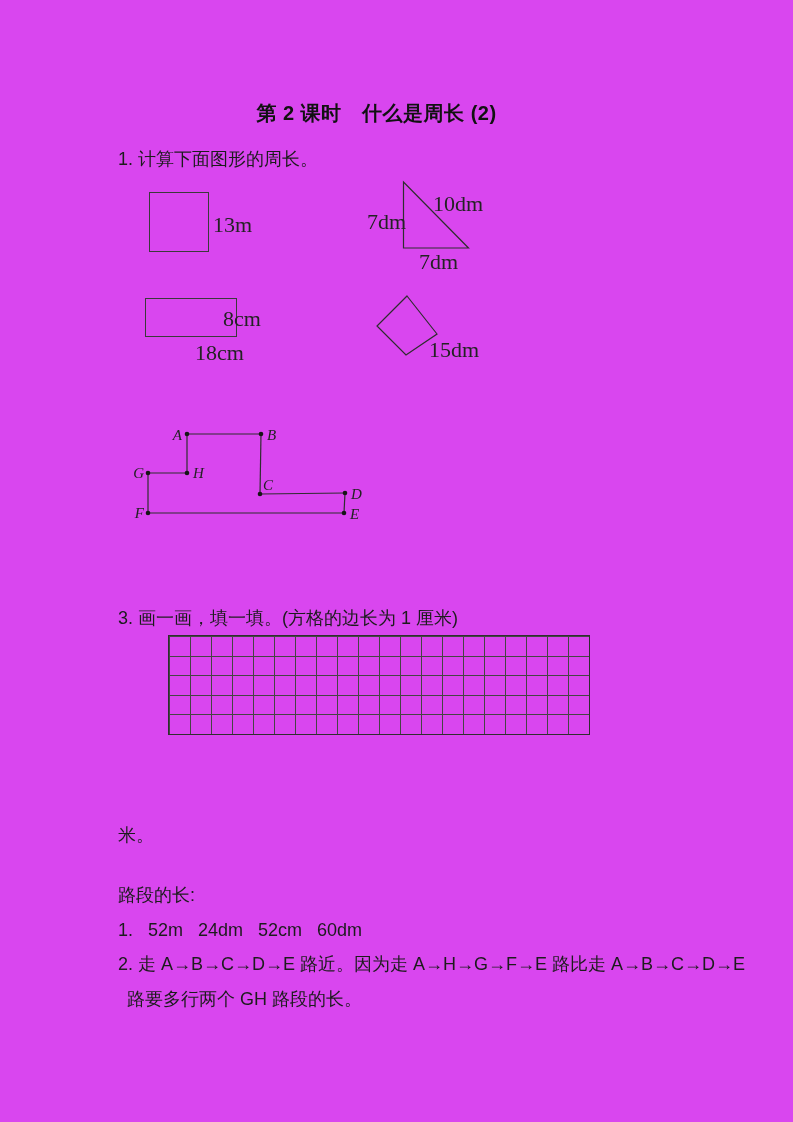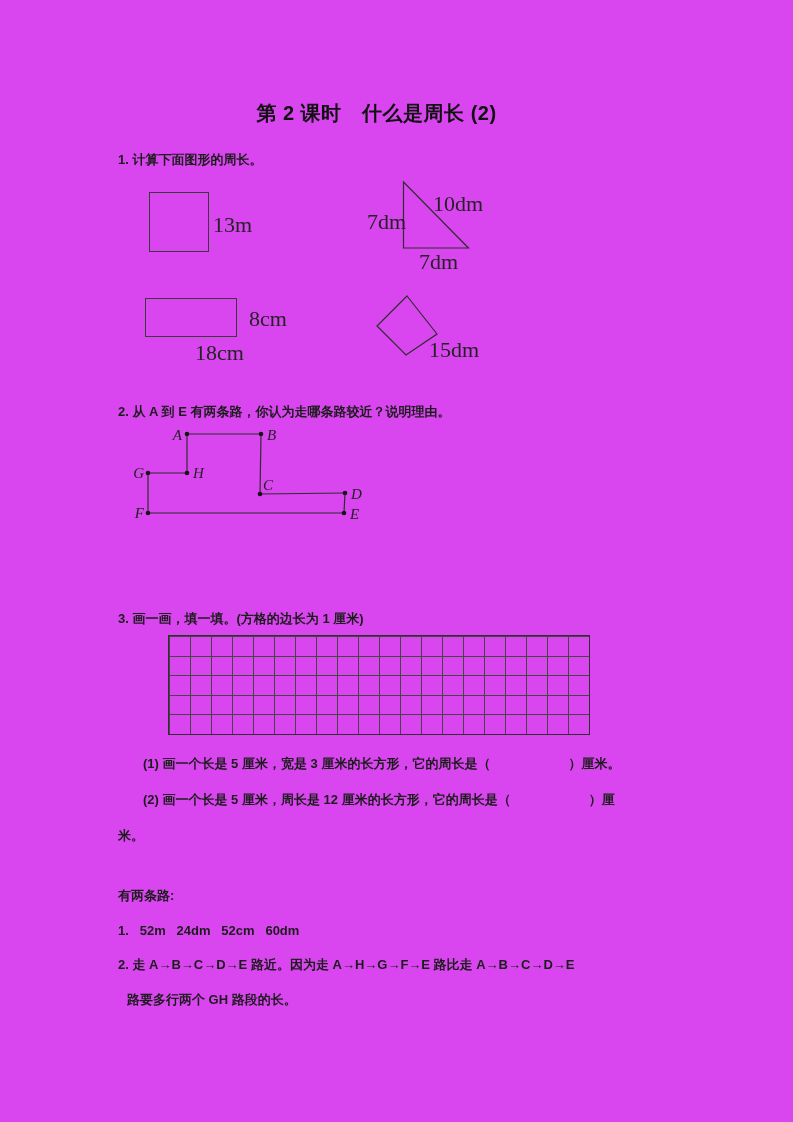--- a/index.html
+++ b/index.html
@@ -12,23 +12,22 @@
     overflow:hidden;
   }
   .title{
     position:absolute;top:100px;left:0;right:40px;
     text-align:center;
     font-size:20px;font-weight:700;color:#111;
     letter-spacing:0.5px;
   }
   .t{
     position:absolute;
-    font-size:13px;line-height:19px;color:#1c1c1c;
+    font-size:18px;line-height:19px;color:#1c1c1c;
     white-space:pre-wrap;
-    font-weight:bold;
   }
   .mlabel{
     position:absolute;
     font-family:"Liberation Serif", serif;
     font-size:22px;color:#232323;
     white-space:nowrap;
   }
   .shape-outline{
     position:absolute;border:1px solid #3a3a3a;background:transparent;
   }
@@ -61,29 +60,28 @@
   <div class="mlabel" style="left:213px;top:212px;">13m</div>
 
   <svg style="left:395px;top:176px;" width="85" height="80" viewBox="0 0 85 80">
     <polygon class="seg" points="8.5,6 8.5,72 73.5,72"></polygon>
   </svg>
   <div class="mlabel" style="left:367px;top:209px;">7dm</div>
   <div class="mlabel" style="left:433px;top:191px;">10dm</div>
   <div class="mlabel" style="left:419px;top:249px;">7dm</div>
 
   <div class="shape-outline" style="left:145px;top:298px;width:90px;height:37px;"></div>
-  <div class="mlabel" style="left:249px;top:306px;">8cm</div>
+  <div class="mlabel" style="left:223px;top:306px;">8cm</div>
   <div class="mlabel" style="left:171px;top:340px;margin-left:24px;">18cm</div>
 
   <svg style="left:372px;top:291px;" width="75" height="70" viewBox="0 0 75 70">
     <polygon class="seg" points="35,5 65,43 34,64 5,35"></polygon>
   </svg>
   <div class="mlabel" style="left:429px;top:337px;font-family:Liberation Serif, serif;">15dm</div>
 
-  <div class="t" style="left:118px;top:402px;">2. 从 A 到 E 有两条路，你认为走哪条路较近？说明理由。</div>
 
   <svg style="left:130px;top:425px;" width="270" height="100" viewBox="0 0 270 100">
     <line class="seg" x1="57" y1="9" x2="131" y2="9"></line>
     <line class="seg" x1="57" y1="9" x2="57" y2="48"></line>
     <line class="seg" x1="18" y1="48" x2="57" y2="48"></line>
     <line class="seg" x1="18" y1="48" x2="18" y2="88"></line>
     <line class="seg" x1="18" y1="88" x2="214" y2="88"></line>
     <line class="seg" x1="131" y1="9" x2="130" y2="69"></line>
     <line class="seg" x1="130" y1="69" x2="215" y2="68"></line>
     <line class="seg" x1="215" y1="68" x2="214" y2="88"></line>
@@ -104,22 +102,20 @@
     <text class="plabel" x="133" y="65" text-anchor="start">C</text>
     <text class="plabel" x="221" y="74" text-anchor="start">D</text>
     <text class="plabel" x="14" y="93" text-anchor="end">F</text>
     <text class="plabel" x="220" y="94" text-anchor="start">E</text>
   </svg>
 
   <div class="t" style="left:118px;top:609px;">3. 画一画，填一填。(方格的边长为 1 厘米)</div>
 
   <div class="grid"></div>
 
-  <div class="t" style="left:143px;top:754px;">(1) 画一个长是 5 厘米，宽是 3 厘米的长方形，它的周长是（　　　　　　）厘米。</div>
-  <div class="t" style="left:143px;top:790px;">(2) 画一个长是 5 厘米，周长是 12 厘米的长方形，它的周长是（　　　　　　）厘</div>
   <div class="t" style="left:118px;top:826px;">米。</div>
 
-  <div class="t" style="left:118px;top:886px;">有两条路:</div>
+  <div class="t" style="left:118px;top:886px;">路段的长:</div>
   <div class="t" style="left:118px;top:921px;">1.   52m   24dm   52cm   60dm</div>
   <div class="t" style="left:118px;top:955px;">2. 走 A→B→C→D→E 路近。因为走 A→H→G→F→E 路比走 A→B→C→D→E</div>
   <div class="t" style="left:127px;top:990px;">路要多行两个 GH 路段的长。</div>
 
 </div>
 
 </body></html>

